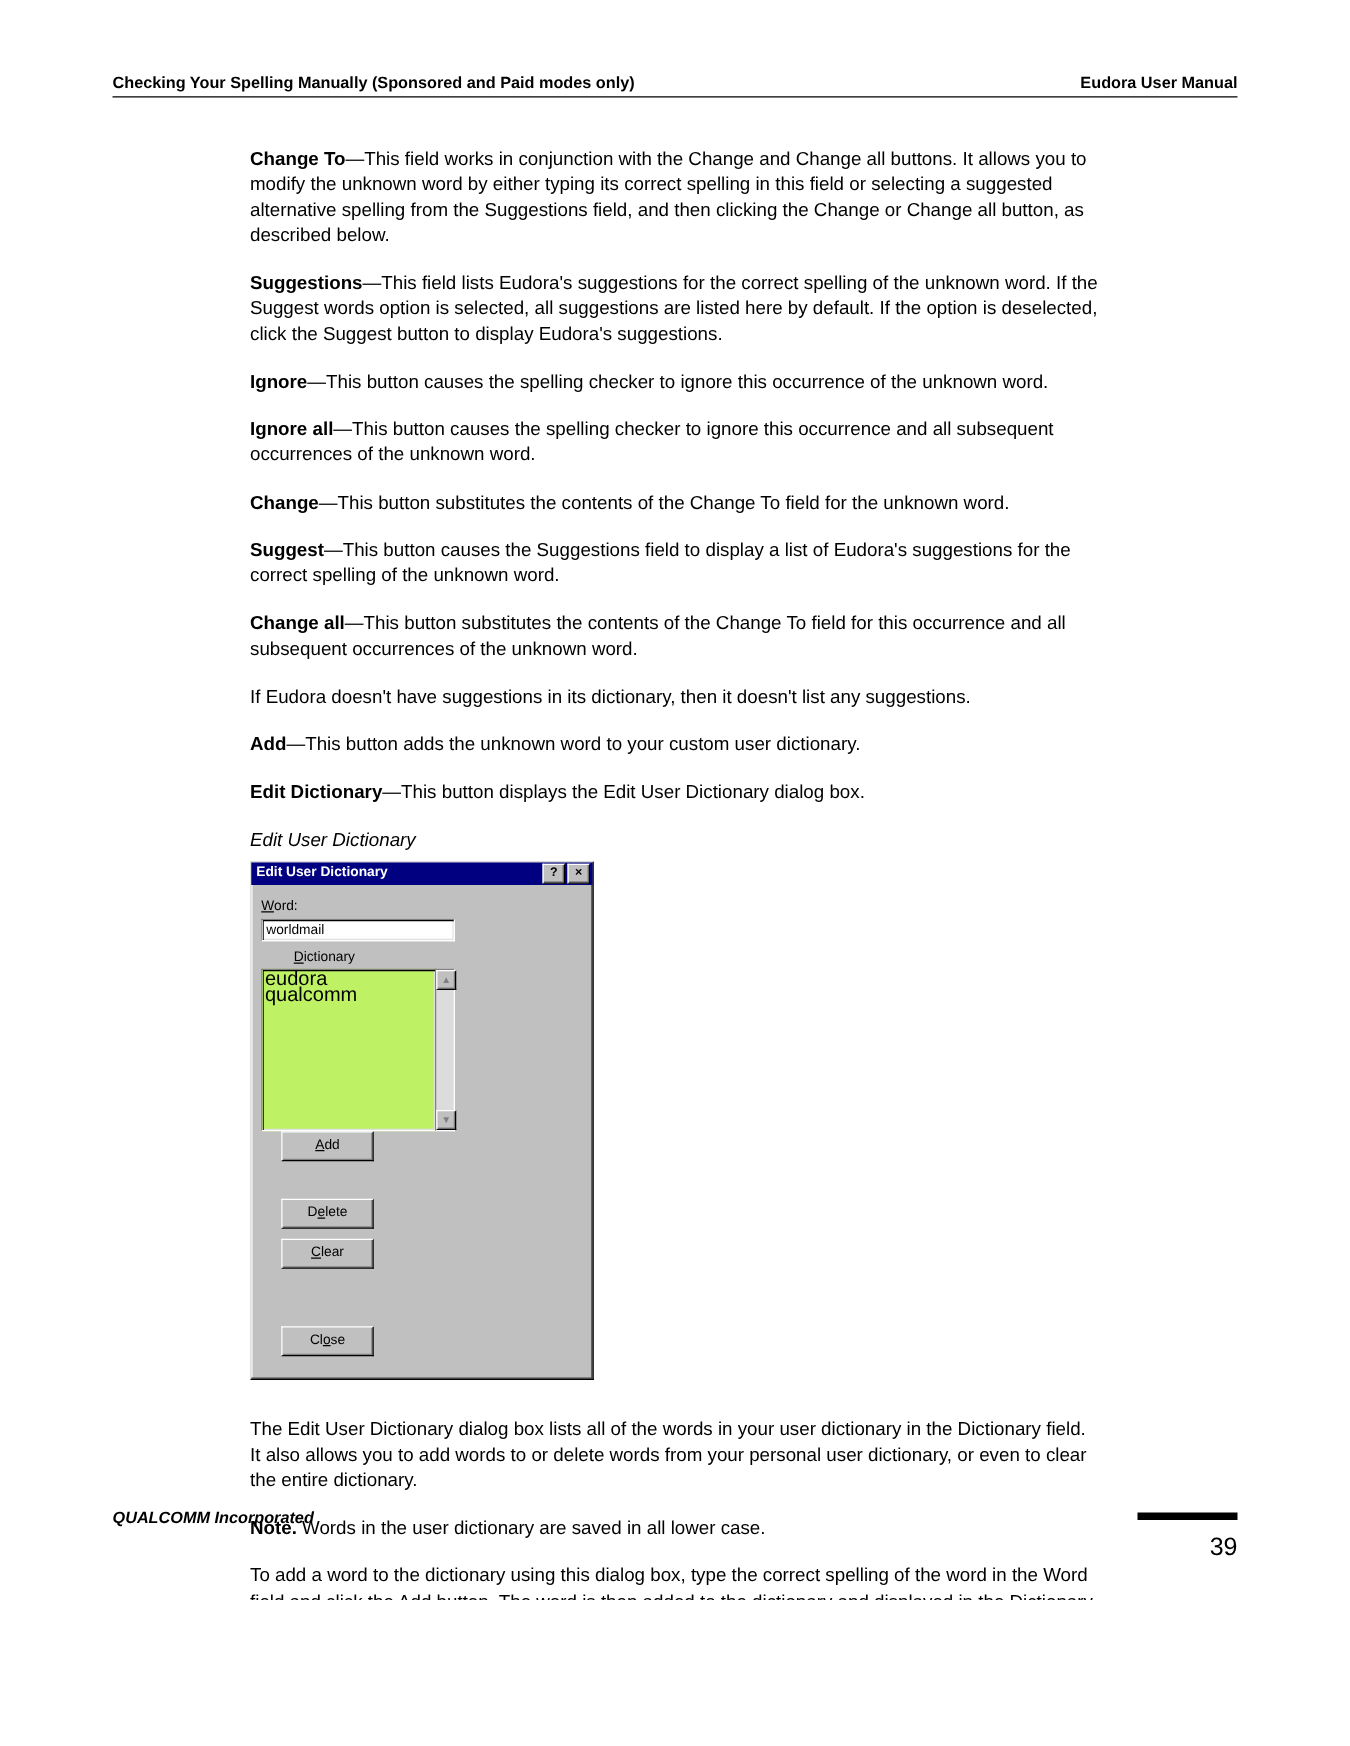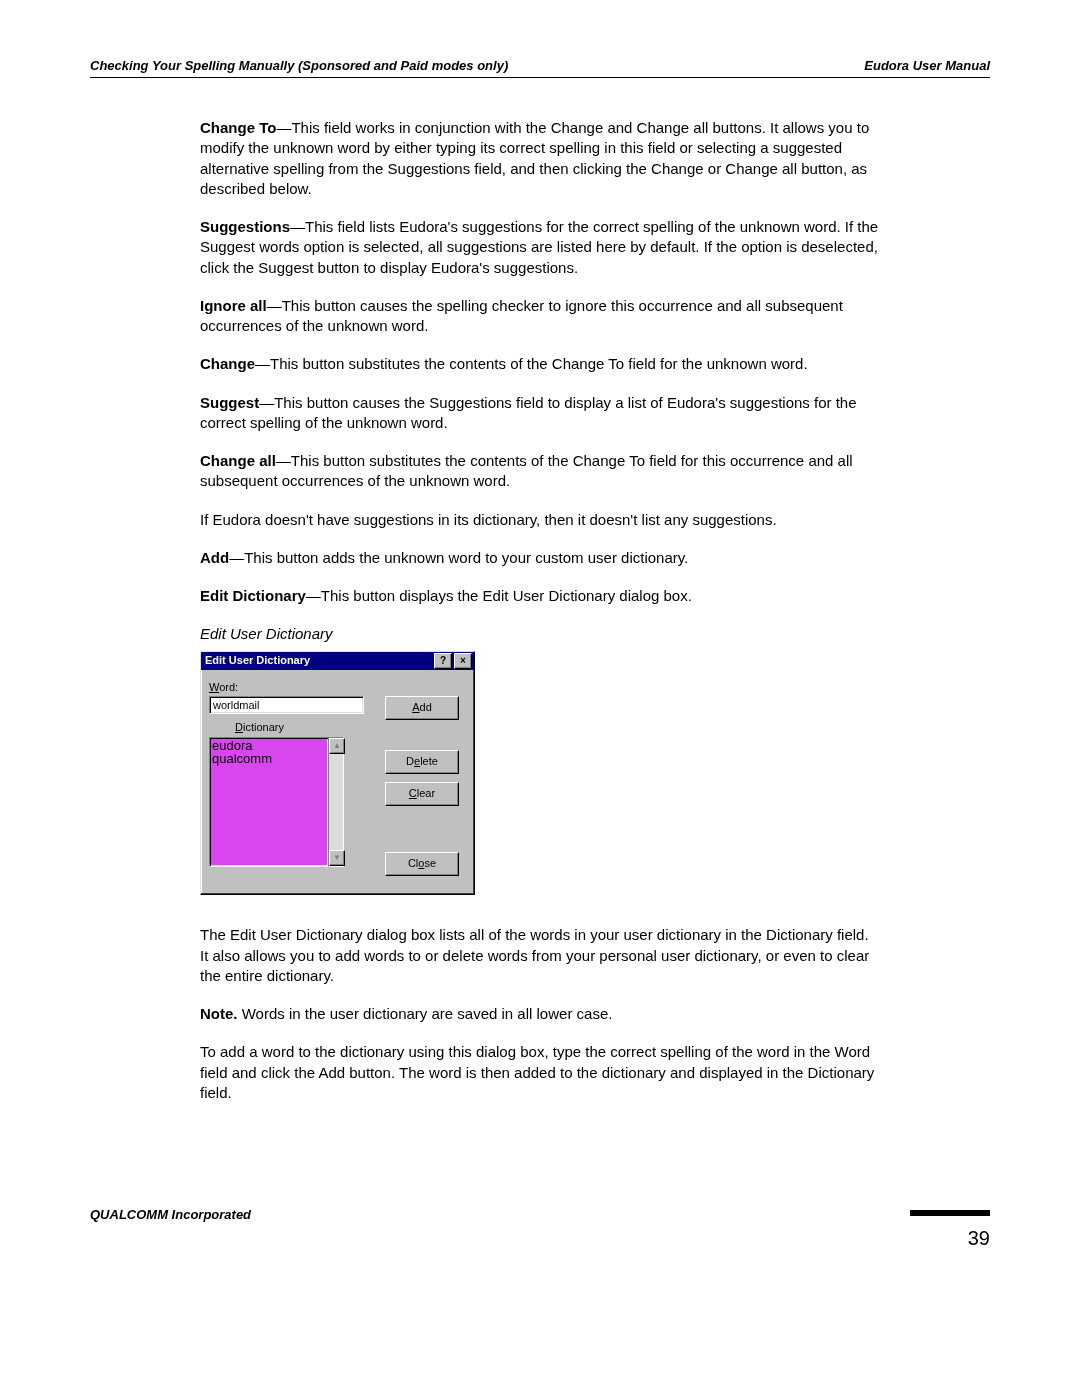--- a/index.html
+++ b/index.html
@@ -13,21 +13,20 @@
   }
   .page {
     padding: 58px 90px 60px 90px;
     position: relative;
     height: 1280px;
     box-sizing: border-box;
   }
   .header {
     display: flex;
     justify-content: space-between;
-    font-style: italic;
     font-weight: bold;
     font-size: 13px;
     color: #000;
     border-bottom: 1.5px solid #000;
     padding-bottom: 4px;
     margin-bottom: 40px;
   }
   .content {
     margin-left: 110px;
     width: 680px;
@@ -73,43 +72,43 @@
     box-shadow: inset -1px -1px 0 #808080;
     margin-left:2px;
     font-size:10px;
     display:flex;align-items:center;justify-content:center;
     color:#000;
     font-weight:bold;
     font-family: Arial, sans-serif;
   }
   .dlgbody { padding: 6px 8px 10px 8px; }
   .dlglabel { margin: 4px 0 2px 0; }
-  .row { display:flex; align-items:flex-start; }
+  .row { display:flex; align-items:flex-start;flex-direction:column; }
   .col-left { width: 160px; }
   .col-right { width: 78px; margin-left: 16px; display:flex; flex-direction:column; }
   .textbox {
     width: 155px;
     height: 18px;
     background:#fff;
     border:1px solid #808080;
     border-right-color:#fff; border-bottom-color:#fff;
     box-shadow: inset 1px 1px 0 #000, inset -1px -1px 0 #dfdfdf;
     padding: 1px 3px;
     box-sizing: border-box;
     font-size:11px;
   }
   .listbox {
-    width:120px; height:130px;
-    background:#d946ef;
+    width:140px; height:130px;
+    background:#bef264;
     border:1px solid #808080;
     border-right-color:#fff; border-bottom-color:#fff;
     box-shadow: inset 1px 1px 0 #000, inset -1px -1px 0 #dfdfdf;
     padding:1px 2px;
     box-sizing:border-box;
-    font-size:13px;
+    font-size:16px;
     line-height:13px;
     display:inline-block;
     vertical-align:top;
   }
   .scrollbar {
     display:inline-block;
     width:16px; height:130px;
     background:#dcdcdc;
     border:1px solid #808080;
     border-right-color:#fff; border-bottom-color:#fff;
@@ -172,20 +171,21 @@
 
 <div class="page">
   <div class="header">
     <span>Checking Your Spelling Manually (Sponsored and Paid modes only)</span>
     <span>Eudora User Manual</span>
   </div>
 
   <div class="content">
     <p><span class="term">Change To</span><span>—This field works in conjunction with the Change and Change all buttons. It allows you to modify the unknown word by either typing its correct spelling in this field or selecting a suggested alternative spelling from the Suggestions field, and then clicking the Change or Change all button, as described below.</span></p>
     <p><span class="term">Suggestions</span><span>—This field lists Eudora's suggestions for the correct spelling of the unknown word. If the Suggest words option is selected, all suggestions are listed here by default. If the option is deselected, click the Suggest button to display Eudora's suggestions.</span></p>
+    <p><span class="term">Ignore</span><span>—This button causes the spelling checker to ignore this occurrence of the unknown word.</span></p>
     <p><span class="term">Ignore all</span><span>—This button causes the spelling checker to ignore this occurrence and all subsequent occurrences of the unknown word.</span></p>
     <p><span class="term">Change</span><span>—This button substitutes the contents of the Change To field for the unknown word.</span></p>
     <p><span class="term">Suggest</span><span>—This button causes the Suggestions field to display a list of Eudora's suggestions for the correct spelling of the unknown word.</span></p>
     <p><span class="term">Change all</span><span>—This button substitutes the contents of the Change To field for this occurrence and all subsequent occurrences of the unknown word.</span></p>
     <p>If Eudora doesn't have suggestions in its dictionary, then it doesn't list any suggestions.</p>
     <p><span class="term">Add</span><span>—This button adds the unknown word to your custom user dictionary.</span></p>
     <p><span class="term">Edit Dictionary</span><span>—This button displays the Edit User Dictionary dialog box.</span></p>
 
     <div class="caption">Edit User Dictionary</div>
 

